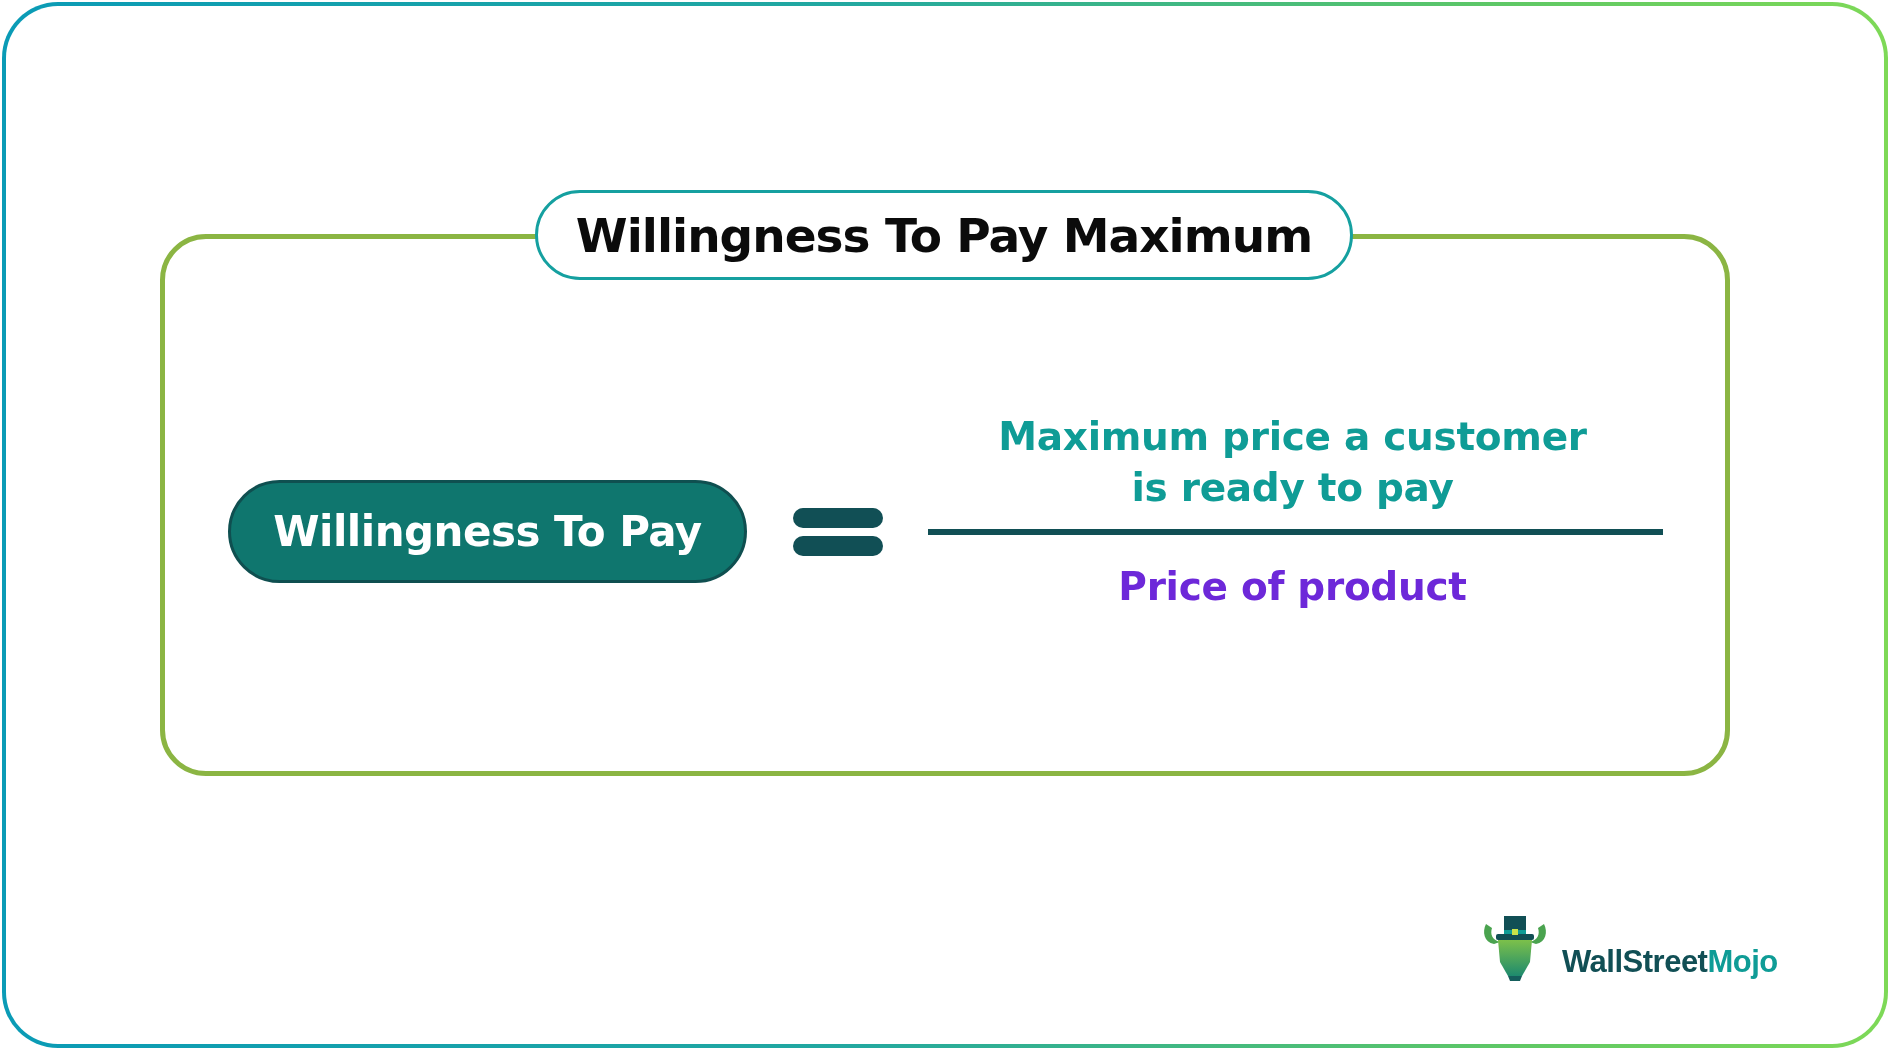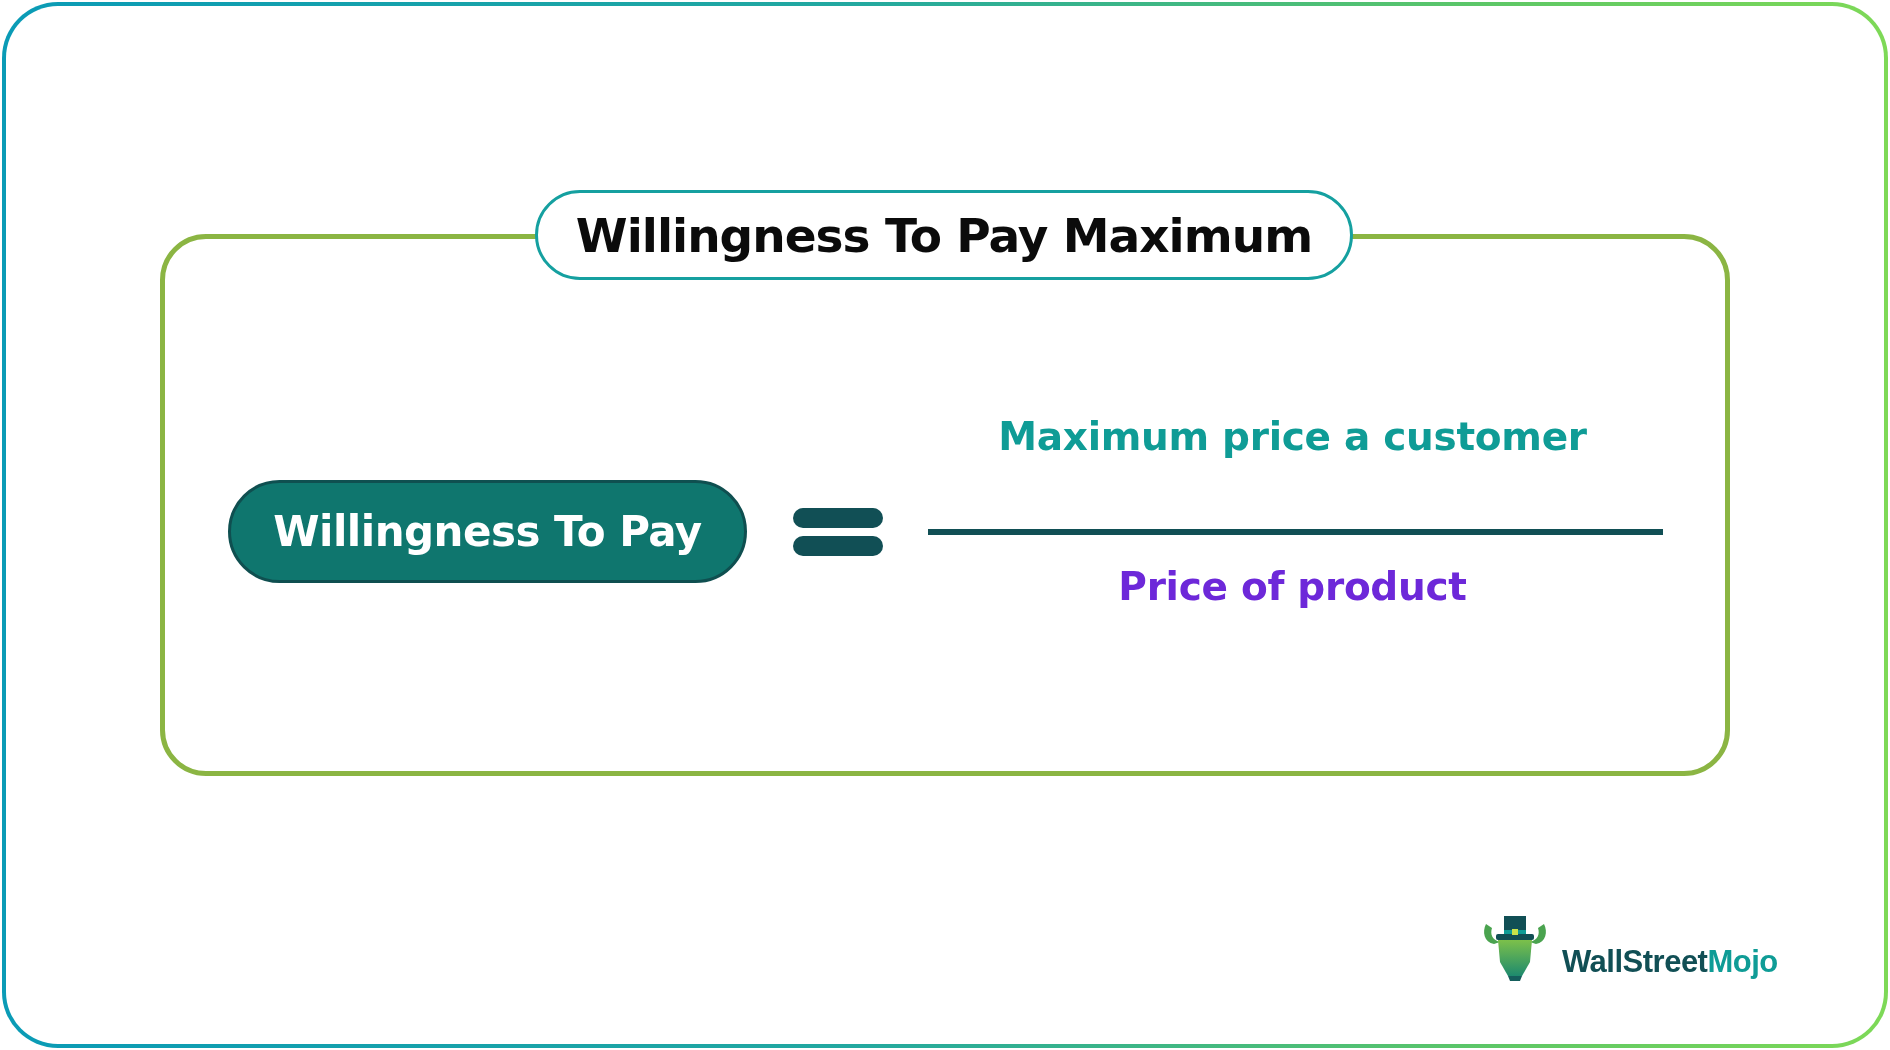--- a/index.html
+++ b/index.html
@@ -60,20 +60,21 @@
   <span class="lhs-text">Willingness To Pay</span>
 </div>
 
 <div class="eq">
   <div class="bar b1"></div>
   <div class="bar b2"></div>
 </div>
 
 <div class="numer">
   <div>Maximum price a customer</div>
+  <div>is ready to pay</div>
 </div>
 
 <div class="frac-line"></div>
 
 <div class="denom">Price of product</div>
 
 <div class="logo">
   <svg class="logo-icon" viewBox="0 0 70 72">
     <defs>
       <linearGradient id="bullg" x1="0" y1="0" x2="0" y2="1">

